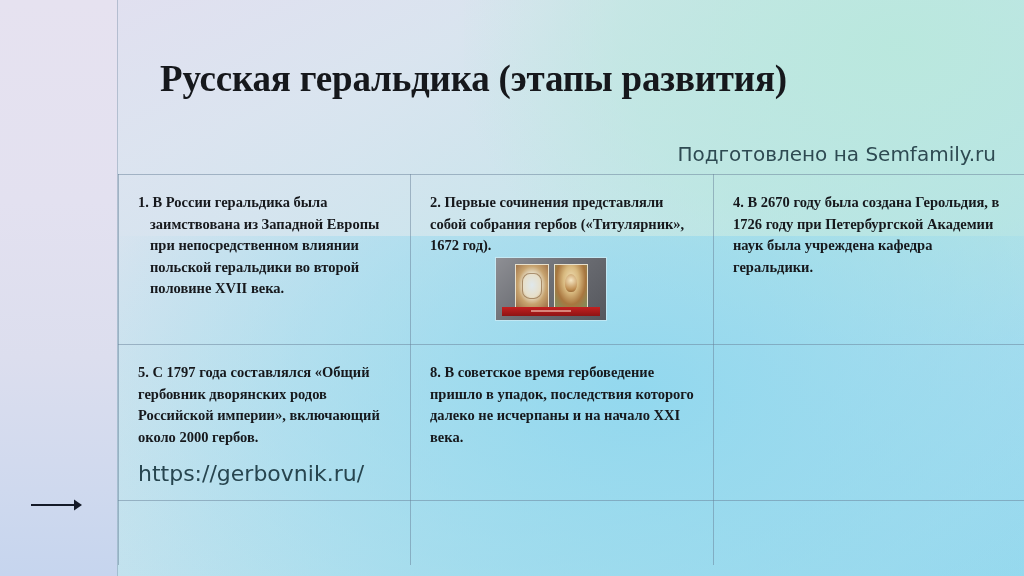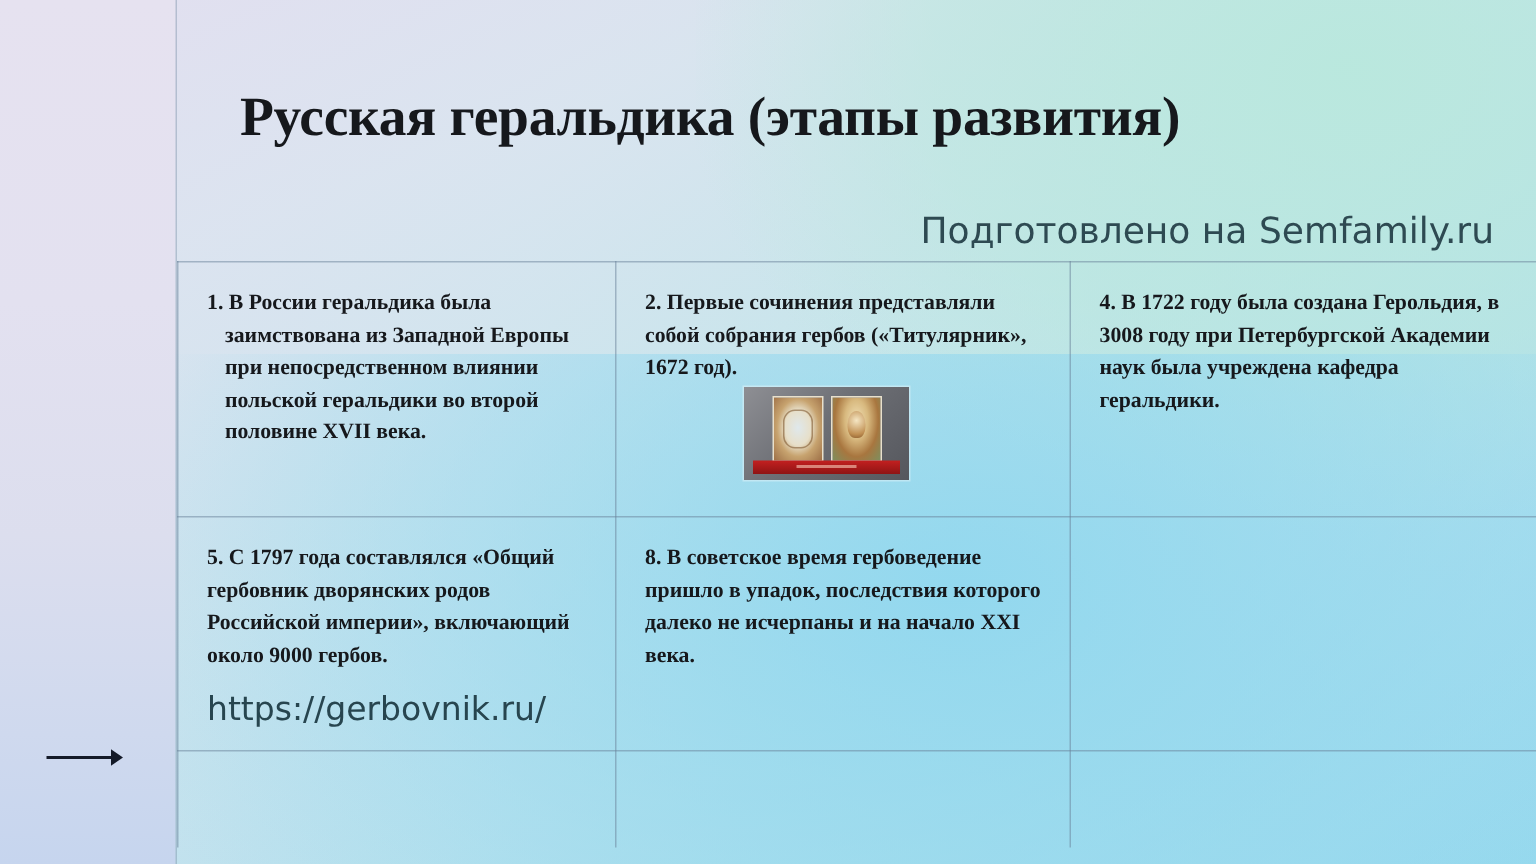--- a/index.html
+++ b/index.html
@@ -114,21 +114,21 @@
   }
 
   
   .subtitle {
     position: absolute;
     right: 28px;
     top: 140px;
     z-index: 6;
     font-family: "DejaVu Sans", sans-serif;
     font-weight: 400;
-    font-size: 24px;
+    font-size: 20px;
     line-height: 28px;
     color: #2e4a52;
     white-space: nowrap;
   }
 
   
   .tbl {
     position: absolute;
     left: 118px;
     top: 174px;
@@ -270,25 +270,25 @@
         <span class="txt">2. Первые сочинения представляли собой собрания гербов («Титулярник», 1672 год).</span>
         <div class="manuscript">
           <div class="page page-a"></div>
           <div class="page page-b"></div>
           <div class="band"></div>
         </div>
       </div>
 
 
       <div class="cell">
-        <span class="txt">4. В 1722 году была создана Герольдия, в 3008 году при Петербургской Академии наук была учреждена кафедра геральдики.</span>
-      </div>
-
-      <div class="cell">
-        <span class="txt">5. С 1797 года составлялся «Общий гербовник дворянских родов Российской империи», включающий около 9000 гербов.</span>
+        <span class="txt">4. В 2670 году была создана Герольдия, в 1726 году при Петербургской Академии наук была учреждена кафедра геральдики.</span>
+      </div>
+
+      <div class="cell">
+        <span class="txt">5. С 1797 года составлялся «Общий гербовник дворянских родов Российской империи», включающий около 2000 гербов.</span>
         <a class="cell-url" href="#" style="text-decoration:none;margin-top:28px;">https://gerbovnik.ru/</a>
       </div>
 
       <div class="cell">
         <span class="txt">8. В советское время гербоведение пришло в упадок, последствия которого далеко не исчерпаны и на начало XXI века.</span>
       </div>
 
       <div class="cell">
         <span class="txt"></span>
       </div>

